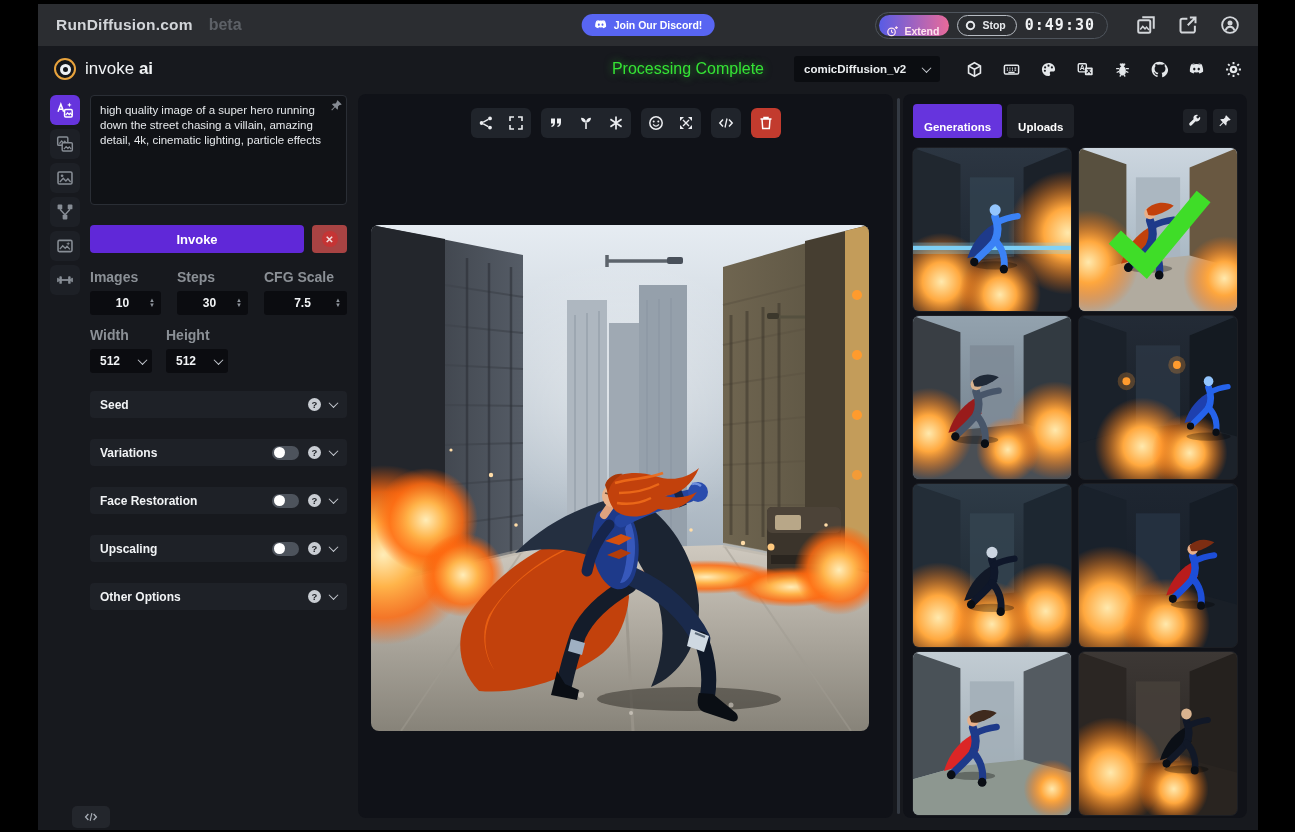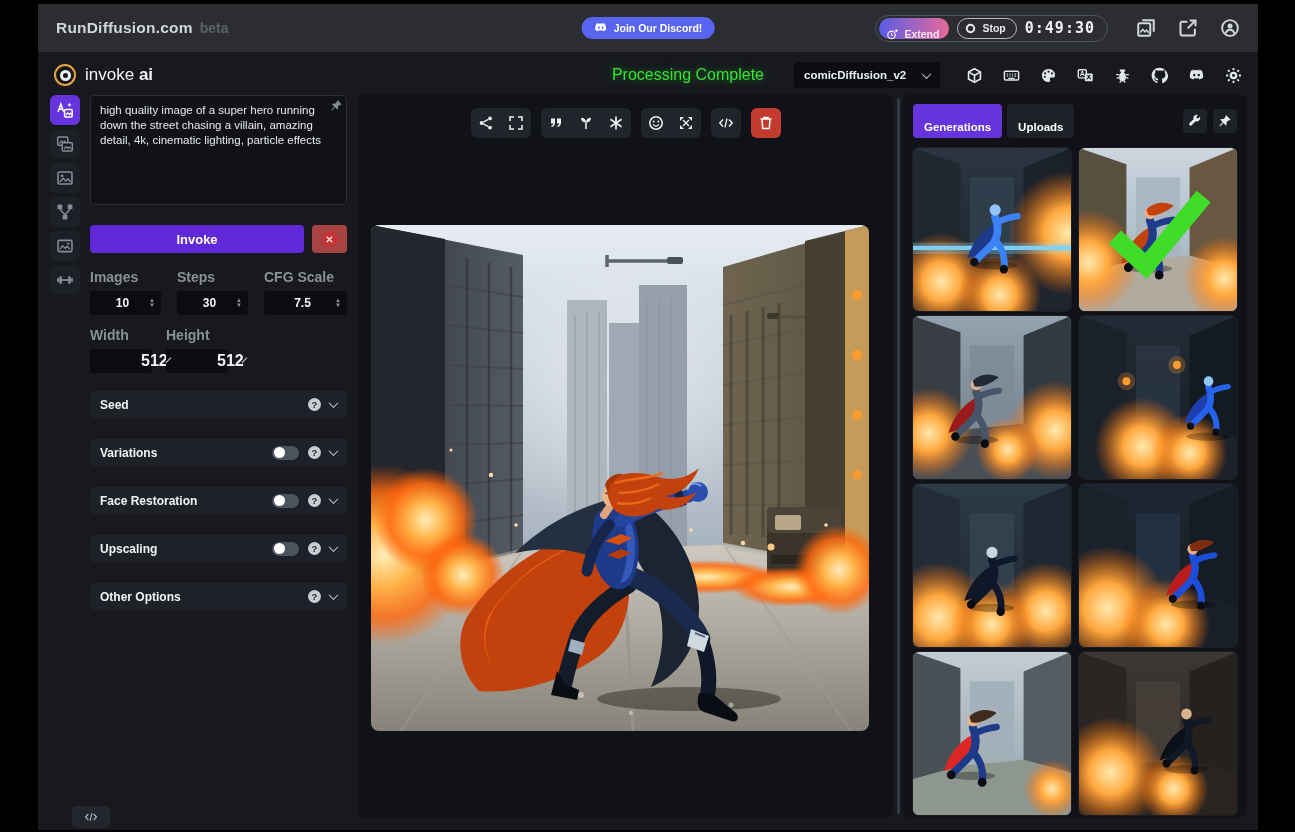--- a/index.html
+++ b/index.html
@@ -1,23 +1,23 @@
 <!DOCTYPE html>
 <html><head>
 <meta charset="utf-8">
 <style>
   * { margin:0; padding:0; box-sizing:border-box; }
   html,body { width:1295px; height:832px; background:#000; overflow:hidden;
     font-family:"Liberation Sans", sans-serif; }
   .window { position:absolute; left:38px; top:4px; width:1220px; height:826px; background:#17191e; }
 
   
-  .topbar { position:relative; height:48px; background:#2b2d31; display:flex; align-items:center; padding:0 18px; }
+  .topbar { position:relative; height:42px; background:#2b2d31; display:flex; align-items:center; padding:0 18px; }
   .brand { font-size:15.5px; font-weight:700; color:#d2d5d9; letter-spacing:.2px; }
-  .beta { font-size:14px; color:#5d6167; margin-left:7px; font-weight:600; }
+  .beta { font-size:16px; color:#5d6167; margin-left:16px; font-weight:600; }
   .discord-join { position:absolute; left:50%; top:50%; transform:translate(-50%,-50%);
     display:flex; align-items:center; gap:6px; background:#5865f2; color:#fff; border:none;
     height:22px; border-radius:12px; padding:0 12px; font-size:10.5px; font-weight:600; cursor:pointer; }
   .discord-join svg { width:14px; height:14px; }
   .topbar-right { margin-left:auto; display:flex; align-items:center; }
   .session { display:flex; align-items:center; gap:8px; border:1px solid #4e545c; border-radius:15px; height:27px; padding:0 12px 0 3px; }
   .pill { display:flex; align-items:center; gap:5px; height:21px; border-radius:11px; font-size:10.5px; font-weight:700; cursor:pointer; border:none; }
   .pill svg { width:13px; height:13px; }
   .pill-extend { background:linear-gradient(90deg,#585ce5,#e86a9a); color:#ffe2ee; padding:12px 10px 0 7px; }
   .pill-stop { background:transparent; border:1.5px solid #b6bbc2; color:#e8eaed; padding:0 10px 0 6px; }
@@ -59,21 +59,21 @@
   .invoke-row { display:flex; gap:8px; margin-top:16px; }
   .invoke-btn { flex:1; height:28px; background:#6028d8; border:none; border-radius:4px; color:#fff; font-size:13px; font-weight:700; cursor:pointer; }
   .cancel-btn { width:35px; height:28px; background:#a84343; border:none; border-radius:4px; cursor:pointer; display:flex; align-items:center; justify-content:center; }
   .cancel-btn .xcirc { width:16px; height:16px; border-radius:50%; background:#c53434; color:#f3dada; font-size:10px; font-weight:700; display:flex; align-items:center; justify-content:center; }
   .param-row { display:flex; gap:16px; margin-top:16px; }
   .param-row.second { gap:14px; margin-top:12px; }
   .param { display:flex; flex-direction:column; }
   .param-label { font-size:14px; font-weight:700; color:#8b9096; margin-bottom:6px; }
   .num, .sel { height:24px; background:#0b0c10; border-radius:3px; display:flex; align-items:center; padding:0 6px; cursor:pointer; }
   .num-val { flex:1; text-align:center; font-size:12px; font-weight:700; color:#f2f4f6; }
-  .sel-val { flex:1; text-align:left; padding-left:4px; font-size:16px; font-weight:700; color:#f2f4f6;margin-left:41px; }
+  .sel-val { flex:1; text-align:left; padding-left:4px; font-size:12px; font-weight:700; color:#f2f4f6; }
   .steppers { display:flex; flex-direction:column; line-height:5px; color:#8f959d; font-size:6px; cursor:pointer; }
   .accordions { margin-top:18px; display:flex; flex-direction:column; gap:21px; }
   .acc { height:27px; background:#1e2127; border-radius:4px; display:flex; align-items:center; padding:0 10px; cursor:pointer; }
   .acc-label { font-size:12px; font-weight:700; color:#f1f3f5; }
   .acc-right { margin-left:auto; display:flex; align-items:center; gap:9px; }
   .toggle { width:27px; height:14px; background:#4d535c; border-radius:7px; position:relative; cursor:pointer; }
   .toggle .knob { position:absolute; left:1.5px; top:1.5px; width:11px; height:11px; border-radius:50%; background:#fff; }
   .help { width:13px; height:13px; border-radius:50%; background:#c9cdd3; color:#1b1e23; font-size:9.5px; font-weight:800;
     display:flex; align-items:center; justify-content:center; cursor:pointer; }
 

